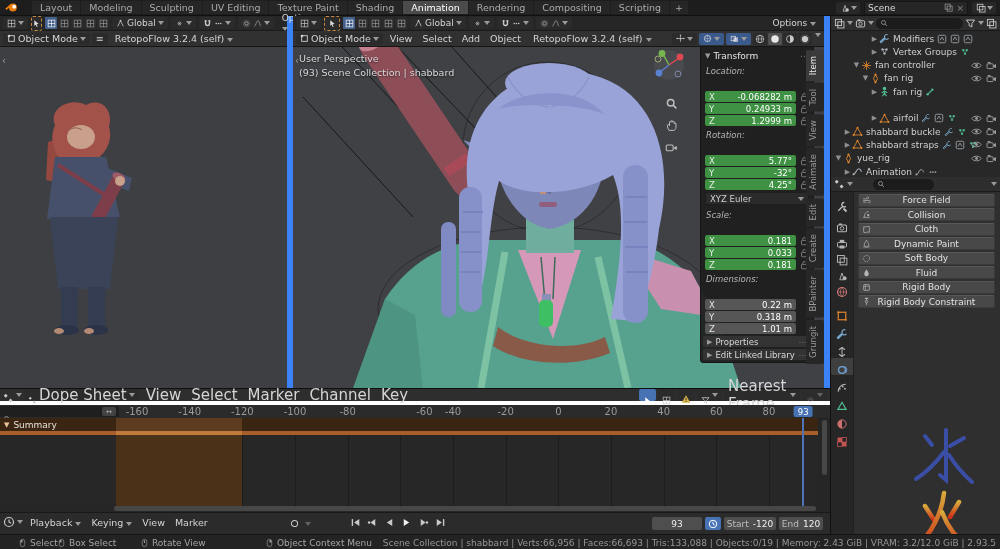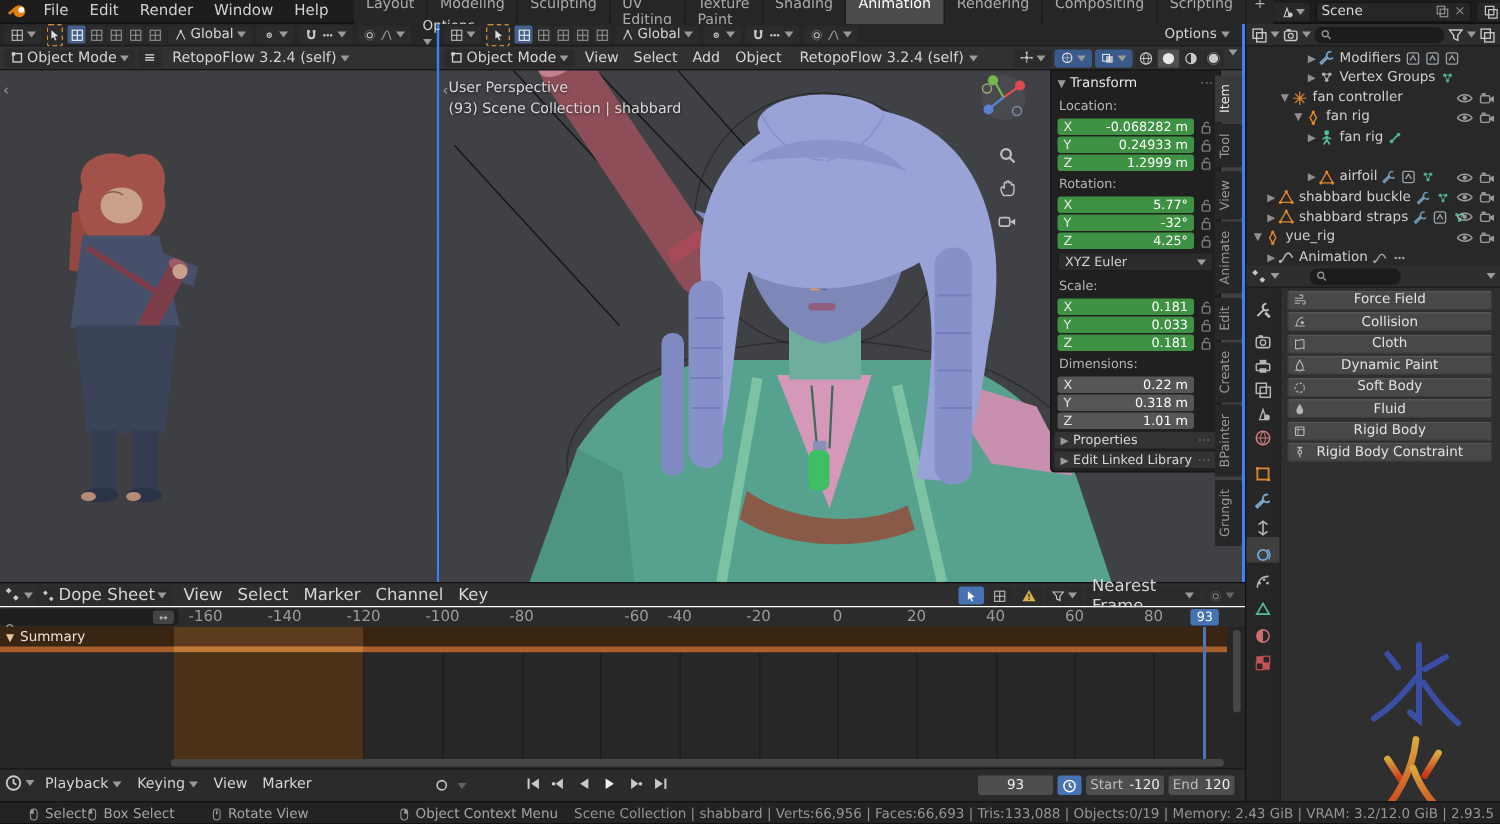--- a/index.html
+++ b/index.html
@@ -13,40 +13,40 @@
   #tb-ws{display:flex;margin-left:10px;gap:1px;}
   .ws-tab{padding:1px 8px;background:#262626;color:#ababab;font-size:9.5px;}
   .ws-tab.active{background:#4b4b4b;color:#fff;}
   .ws-tab.plus{padding:1px 5px;}
   #tb-right{margin-left:auto;display:flex;align-items:center;gap:4px;margin-right:4px;}
   .tb-icbtn{width:24px;height:12px;background:#282828;border-radius:2px;display:flex;align-items:center;justify-content:center;gap:1px;}
   .tb-field{width:96px;height:12px;background:#262626;border:1px solid #161616;border-radius:2px;display:flex;align-items:center;font-size:9px;color:#d8d8d8;padding:0 3px;gap:3px;}
   .tb-field .grow{flex:1;}
   .chev{width:0;height:0;border-left:3px solid transparent;border-right:3px solid transparent;border-top:4px solid #9a9a9a;display:inline-block;flex:none;}
   
-  .vp{position:absolute;box-sizing:border-box;border-right:2px solid #3b82f6;}
+  .vp{position:absolute;box-sizing:border-box;border-right:6px solid #3b82f6;}
   .vp-h1{position:absolute;left:0;top:0;right:0;height:15px;background:#262626;display:flex;align-items:center;gap:3px;padding:0 3px;font-size:9px;color:#c9c9c9;border-bottom:1px solid #1b1b1b;box-sizing:border-box;}
   .vp-h2{position:absolute;left:0;top:15px;right:0;height:16px;background:#313131;display:flex;align-items:center;gap:2px;padding:0 3px;font-size:9.5px;color:#d5d5d5;border-bottom:1px solid #151515;box-sizing:border-box;}
   .vp-canvas{position:absolute;left:0;top:31px;right:0;bottom:0;overflow:hidden;background:linear-gradient(#45474c,#3a3b3e);}
   .hbtn{height:12px;background:#2b2b2b;border-radius:2px;display:flex;align-items:center;padding:0 4px;gap:2px;color:#d5d5d5;}
   .hmenu{padding:0 5px;color:#d5d5d5;}
   .toolbtn{width:14px;height:13px;border:1px dashed #c98a3d;border-radius:2px;display:flex;align-items:center;justify-content:center;background:#2b2b2b;}
   .selgrp{display:flex;gap:1px;}
   .selgrp .sq{width:12px;height:12px;background:#2b2b2b;border-radius:1px;display:flex;align-items:center;justify-content:center;}
   .selgrp .sq.on{background:#44608c;}
   .shgrp{display:flex;gap:1px;}
   .shgrp .sq{width:14px;height:12px;background:#2b2b2b;display:flex;align-items:center;justify-content:center;border-radius:1px;}
   .shgrp .sq.on{background:#505050;}
   .blue{background:#3a5a8c !important;}
   .ov-text{position:absolute;left:6px;top:5px;font-size:9.5px;color:#d9d9d9;text-shadow:0 1px 2px rgba(0,0,0,.6);line-height:14px;pointer-events:none;}
   .corner-arrow{position:absolute;left:2px;top:8px;color:#999;font-size:10px;}
   
   #npanel{position:absolute;left:407px;top:30px;width:112px;background:rgba(31,31,31,.95);border:1px solid #161616;border-radius:0 0 0 3px;font-size:8.5px;color:#c5c5c5;padding:2px 0 2px 0;}
   .np-title{display:flex;align-items:center;gap:3px;padding:2px 4px;color:#e4e4e4;font-size:9px;}
-  .np-label{padding:3px 5px 2px;color:#b5b5b5;}
+  .np-label{padding:3px 5px 14px;color:#b5b5b5;font-style:italic;}
   .trow{display:flex;align-items:center;margin:1px 4px;gap:3px;height:11px;}
   .tfield{flex:1;height:11px;border-radius:2px;display:flex;align-items:center;padding:0 4px;font-size:8.5px;color:#fff;}
   .tfield .ax{width:10px;color:rgba(255,255,255,.85);}
   .tfield .tv{flex:1;text-align:right;}
   .tfield.green{background:#3f9143;}
   .tfield.gray{background:#565656;}
   .lockc{width:10px;height:10px;opacity:.75;}
   .np-drop{margin:2px 4px;height:11px;background:#2b2b2b;border:1px solid #1e1e1e;border-radius:2px;display:flex;align-items:center;padding:0 4px;color:#d0d0d0;}
   .np-coll{margin:2px 2px 0;height:11px;background:#333;border-radius:2px;display:flex;align-items:center;gap:3px;padding:0 4px;color:#d8d8d8;}
   .dots{margin-left:auto;color:#777;}
@@ -67,21 +67,21 @@
   #pr-tabs{position:absolute;left:0;top:15px;width:22px;bottom:0;background:#262626;border-right:1px solid #202020;}
   .pr-tab{position:absolute;left:0;width:22px;height:17px;display:flex;align-items:center;justify-content:center;}
   .pr-tab.active{background:#3f3f3f;border-radius:2px 0 0 2px;}
   .pr-tab .ti{width:12px;height:12px;}
   #pr-main{position:absolute;left:22px;top:15px;right:0;bottom:0;}
   .pr-crumb{display:flex;align-items:center;gap:4px;height:16px;padding:0 5px;font-size:9.5px;color:#e0e0e0;}
   .pr-btn{position:relative;margin:1.5px 5px;height:11px;background:#484848;border:1px solid #3a3a3a;border-top-color:#575757;border-radius:2px;display:flex;align-items:center;justify-content:center;font-size:9px;color:#e2e2e2;}
   .pr-btn .bic{position:absolute;left:3px;width:9px;height:9px;opacity:.85;}
   
   #ds{left:0;top:388px;width:830px;height:124px;background:#262626;border-top:1px solid #101010;box-sizing:border-box;}
-  #ds-h{position:absolute;left:0;top:0;right:0;height:16px;background:#2e2e2e;display:flex;align-items:center;gap:2px;padding:0 3px;font-size:11px;color:#d5d5d5;border-bottom:1px solid #ffffff;box-sizing:border-box;}
+  #ds-h{position:absolute;left:0;top:0;right:0;height:16px;background:#2e2e2e;display:flex;align-items:center;gap:2px;padding:0 3px;font-size:15px;color:#d5d5d5;border-bottom:4px solid #ffffff;box-sizing:border-box;}
   #ds-ruler{position:absolute;left:0;top:16px;right:0;height:13px;background:#2b2b2b;border-bottom:1px solid #222;}
   .tick{position:absolute;top:1px;transform:translateX(-50%);font-size:10px;color:#9a9a9a;}
   #ds-search{position:absolute;left:0;top:17px;width:113px;height:11px;background:#1f1f1f;border-radius:2px;display:flex;align-items:center;padding:0 3px;gap:3px;}
   #ds-summary{position:absolute;left:0;top:29px;width:818px;height:13px;background:#3a2513;display:flex;align-items:center;font-size:9px;color:#e8e2da;gap:4px;padding-left:4px;box-sizing:border-box;}
   #ds-strip{position:absolute;left:0;top:42px;width:818px;height:4px;background:#a85f2b;}
   #ds-keys{position:absolute;left:0;top:46px;width:818px;bottom:6px;background:#272727;overflow:hidden;}
   .gline{position:absolute;top:0;bottom:0;width:1px;background:rgba(0,0,0,.25);}
   #playhead{position:absolute;width:2px;background:#4f74b8;}
   #frame-badge{position:absolute;top:17px;height:11px;background:#4772b3;border-radius:2px;color:#fff;font-size:8.5px;display:flex;align-items:center;justify-content:center;padding:0 4px;transform:translateX(-50%);}
   #ds-vscroll{position:absolute;right:3px;top:31px;width:5px;height:55px;background:#474747;border-radius:3px;}
@@ -101,27 +101,20 @@
 <div id="app">
 
   <div id="topbar" class="abs">
     <span class="ic" style="width:14px;height:11px;margin:0 3px 0 5px;">
       <svg viewBox="0 0 16 12" width="14" height="11">
           <circle cx="9" cy="6" r="4.5" fill="#e87d0d"></circle>
           <circle cx="10.5" cy="5" r="2.2" fill="#fff"></circle>
           <path d="M1,8 L7,3" stroke="#e87d0d" stroke-width="2" fill="none"></path>
         </svg>
     </span>
-    <span id="tb-menus" class="flex">
-        <span class="tb-menu">File</span>
-        <span class="tb-menu">Edit</span>
-        <span class="tb-menu">Render</span>
-        <span class="tb-menu">Window</span>
-        <span class="tb-menu">Help</span>
-      </span>
     <span id="tb-ws">
         <span class="ws-tab">Layout</span>
         <span class="ws-tab">Modeling</span>
         <span class="ws-tab">Sculpting</span>
         <span class="ws-tab">UV Editing</span>
         <span class="ws-tab">Texture Paint</span>
         <span class="ws-tab">Shading</span>
         <span class="ws-tab active">Animation</span>
         <span class="ws-tab">Rendering</span>
         <span class="ws-tab">Compositing</span>

